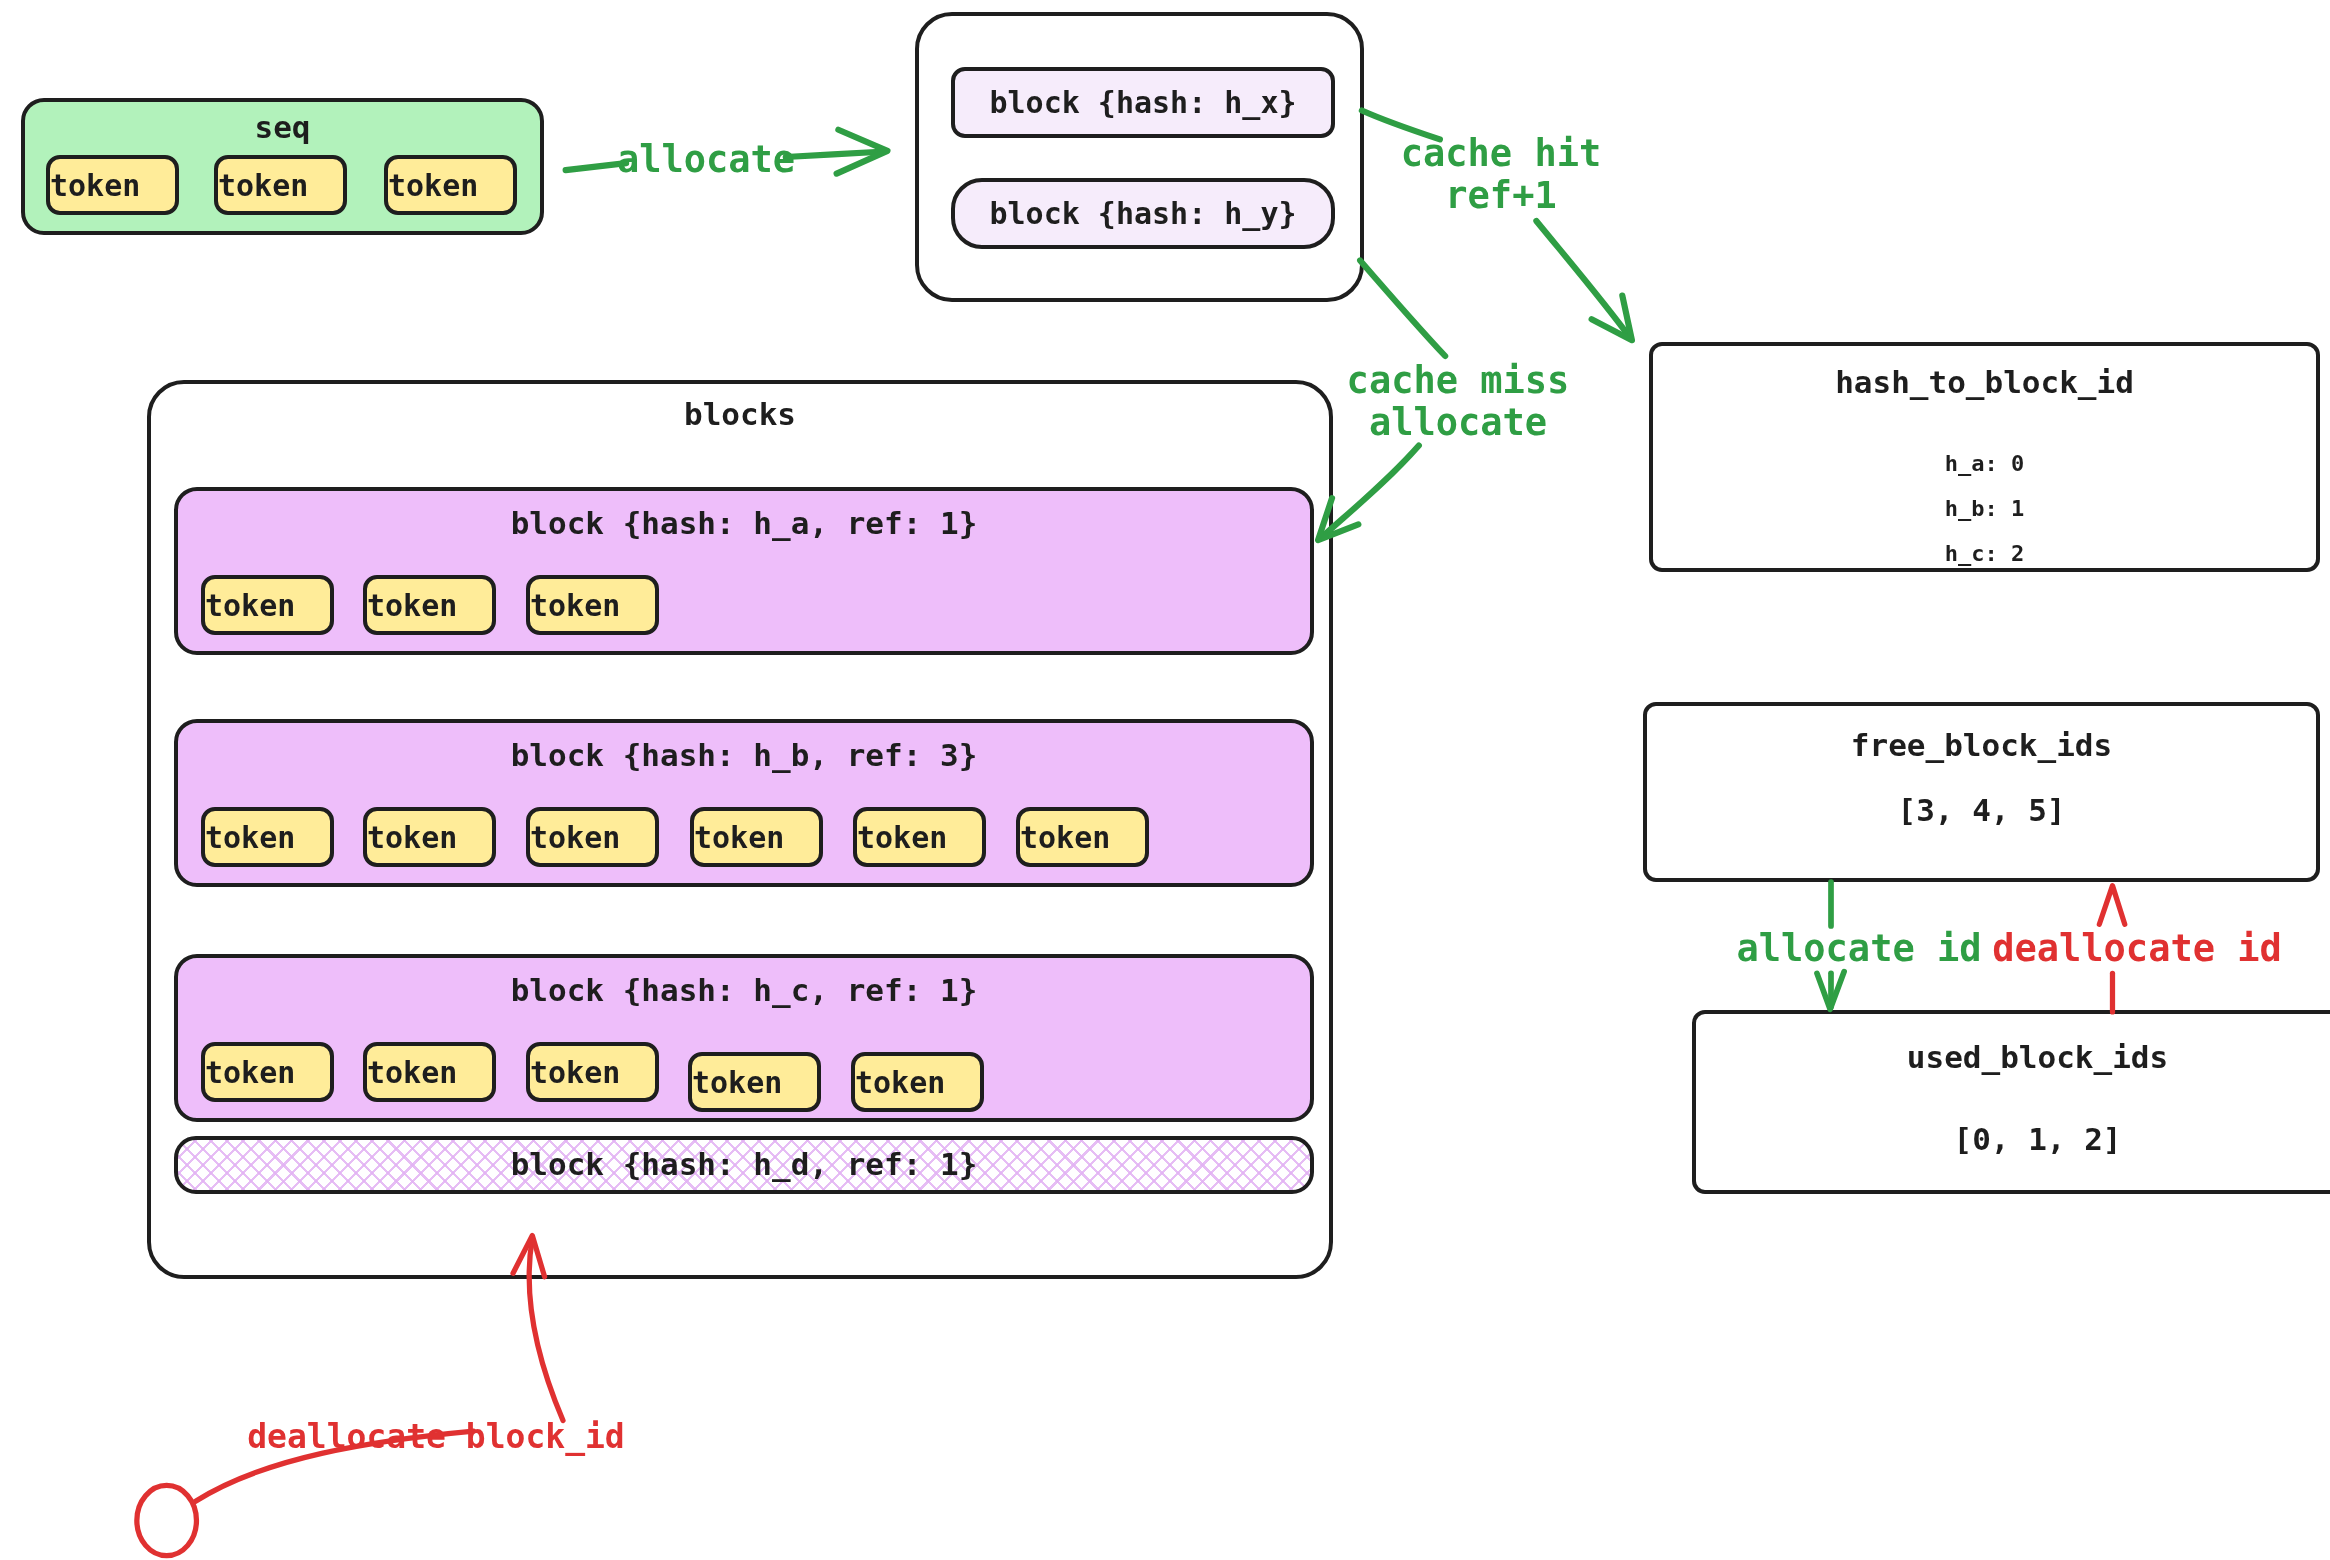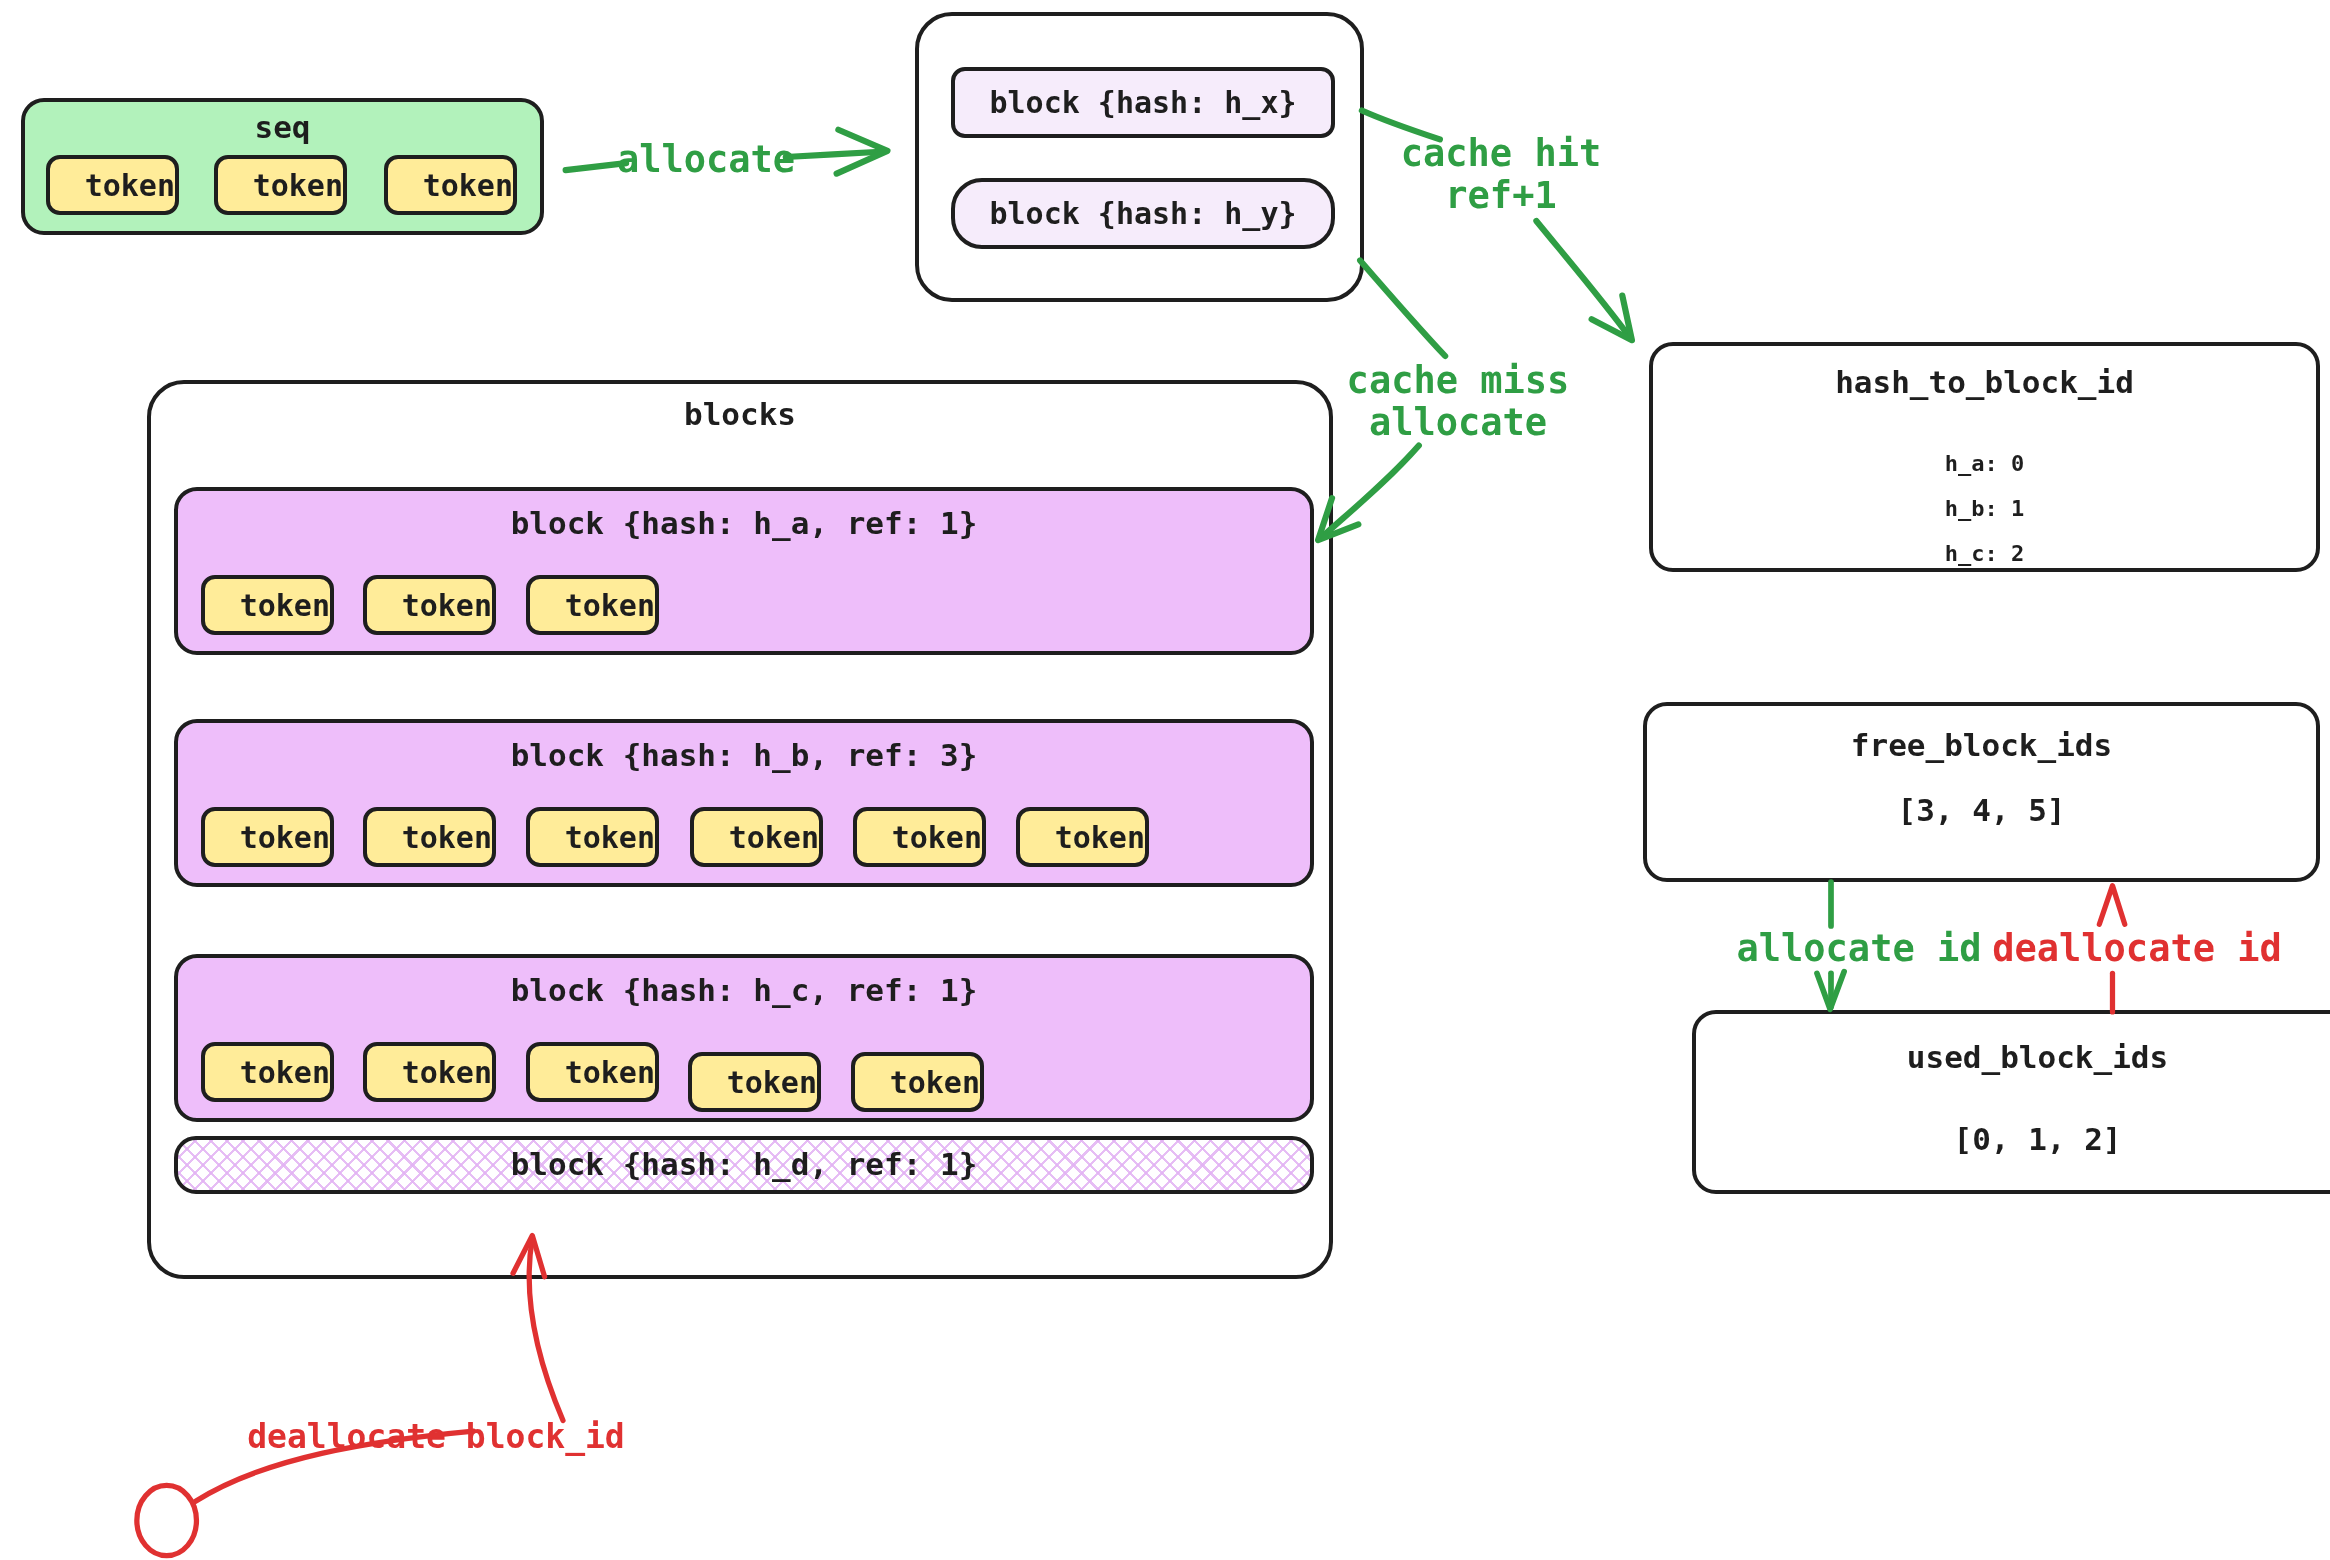--- a/index.html
+++ b/index.html
@@ -17,39 +17,39 @@
     width:2330px;height:1560px;
     background:#ffffff;
     font-family:"DejaVu Sans Mono","Liberation Mono",monospace;
     color:var(--ink);
     overflow:hidden;
   }
   .box{
     position:absolute;
     background:#fff;
     border:4.4px solid var(--ink);
-    border-radius:24px;
+    border-radius:13px;
     box-sizing:border-box;
   }
   .title-line{
     position:absolute;left:0;right:0;
     text-align:center;
     font-size:31px;font-weight:600;
     letter-spacing:0px;
   }
   
   #seq-box{background:var(--green-fill);border-radius:23px;}
   .token{
     position:absolute;
     width:133px;height:60px;
     background:var(--yellow-fill);
     border:4.4px solid var(--ink);
     border-radius:14px;
     box-sizing:border-box;
-    display:flex;align-items:center;justify-content:flex-end;
+    display:flex;align-items:center;justify-content:flex-start;
     font-size:30px;font-weight:600;
   }
   
   .staging-block{
     position:absolute;
     left:32px;width:384px;height:71px;
     background:var(--lavender-fill);
     border:4.4px solid var(--ink);
     border-radius:14px;
     box-sizing:border-box;

